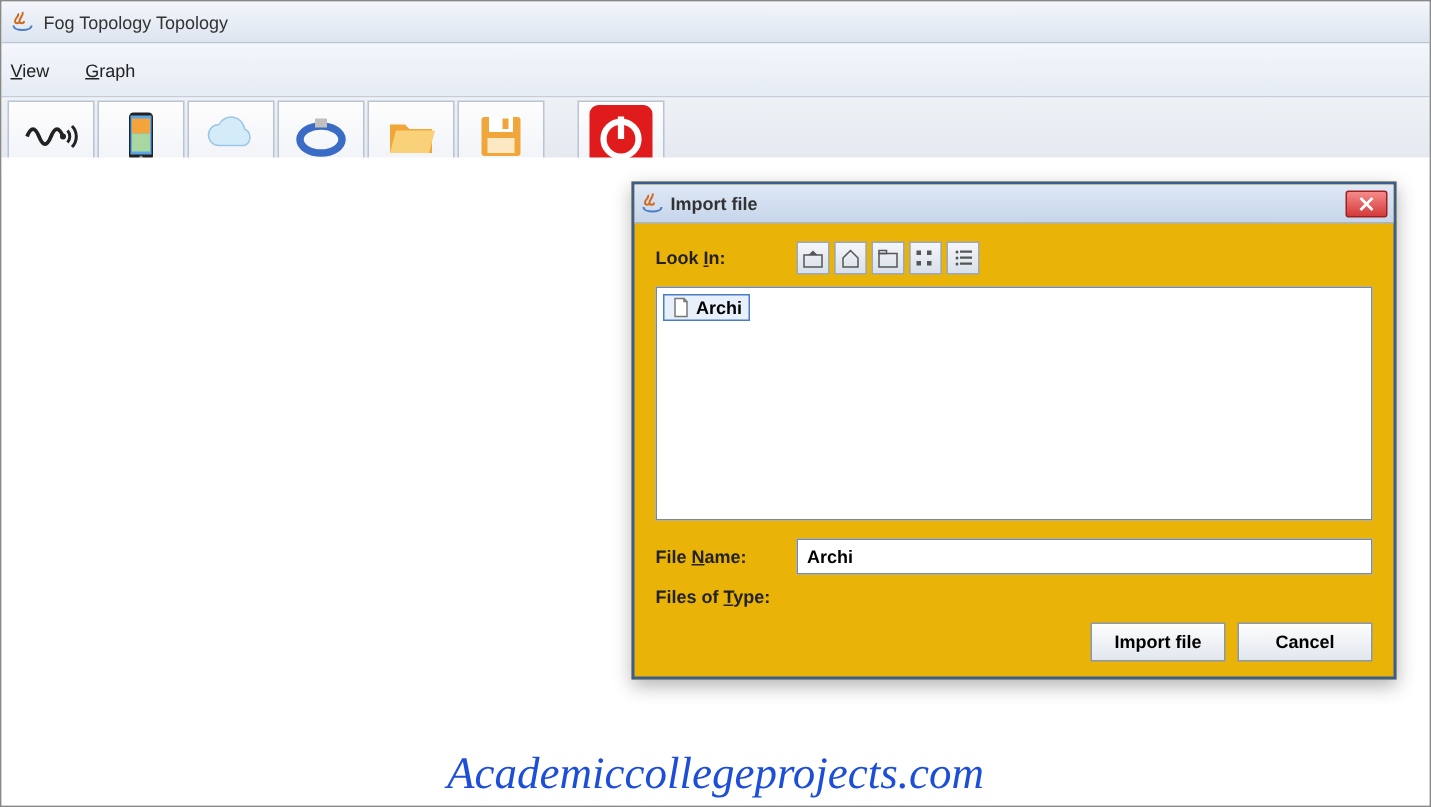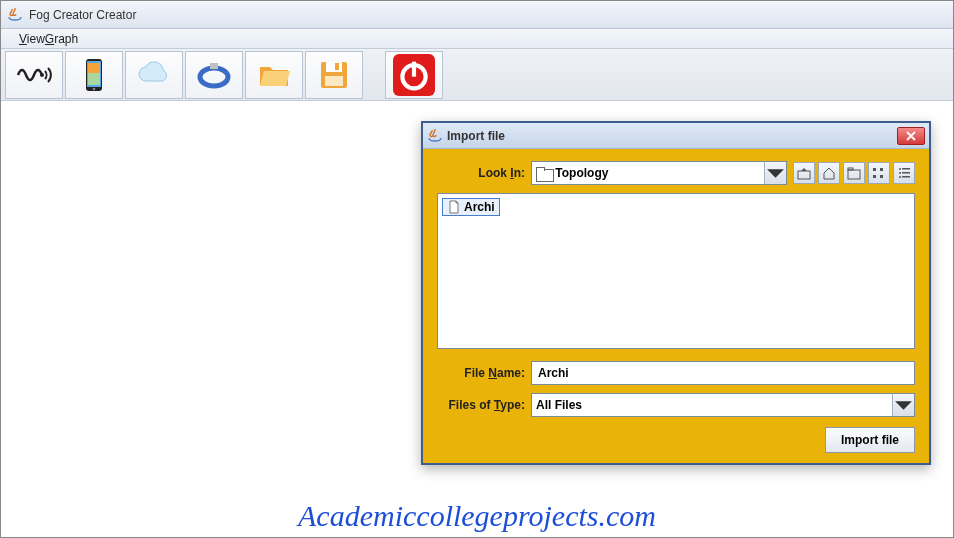--- a/index.html
+++ b/index.html
@@ -2,42 +2,42 @@
 <html><head>
 <meta charset="utf-8">
 <style>
 * { box-sizing: border-box; margin: 0; padding: 0; font-family: "Segoe UI", Tahoma, sans-serif; }
 body { width: 954px; height: 538px; background: #fff; position: relative; overflow: hidden; border: 1px solid #888; }
 
 .titlebar { height: 28px; background: linear-gradient(#f3f6fb, #dde5f0); border-bottom: 1px solid #b8c4d4; display: flex; align-items: center; padding: 0 6px; gap: 6px; }
 .java-icon { width: 16px; height: 16px; }
 .title-text { font-size: 12px; color: #333; }
 
-.menubar { height: 20px; background: linear-gradient(#f3f6fb, #e6ecf4); display: flex; align-items: center; padding: 0 18px; gap: 0; border-bottom: 1px solid #c4ccd8; }
+.menubar { height: 36px; background: linear-gradient(#f3f6fb, #e6ecf4); display: flex; align-items: center; padding: 0 6px; gap: 24px; border-bottom: 1px solid #c4ccd8; }
 .menu-item { font-size: 12px; color: #222; cursor: default; }
 .menu-item .mn { text-decoration: underline; }
 
 .toolbar { height: 52px; background: linear-gradient(#eef1f6, #e3e7ee); border-bottom: 1px solid #c4ccd8; display: flex; align-items: center; padding: 2px 4px; gap: 2px; }
 .tool-btn { width: 58px; height: 48px; background: linear-gradient(#fdfdfd, #f0f2f7); border: 1px solid #b8c4d4; display: flex; align-items: center; justify-content: center; cursor: pointer; }
 .tool-btn svg { width: 40px; height: 40px; }
 .tb-sep { width: 18px; }
 .power-btn { background: #e01b1b; border-radius: 6px; width: 42px; height: 42px; display:flex; align-items:center; justify-content:center; }
 
 .canvas { position: absolute; top: 104px; left: 0; right: 0; bottom: 0; background: #fff; }
 
 .dialog { position: absolute; left: 420px; top: 120px; width: 510px; border: 2px solid #3b5d8f; background: #eab308; box-shadow: 0 4px 12px rgba(0,0,0,.3); }
 .dlg-title { height: 26px; background: linear-gradient(#dfe9f6, #c6d5ea); display: flex; align-items: center; padding: 0 4px; border-bottom: 1px solid #a3b6d1; }
 .dlg-title .java-icon { margin-right: 4px; }
 .dlg-title-text { font-size: 12px; font-weight: bold; color: #333; flex: 1; }
 .dlg-close { width: 28px; height: 18px; background: linear-gradient(#f58a8a,#d43a3a); border: 1px solid #a02020; border-radius: 2px; display:flex; align-items:center; justify-content:center; cursor:pointer; }
 .dlg-close svg { width: 10px; height: 10px; }
 
 .dlg-body { padding: 12px 14px 10px; }
 .row { display: flex; align-items: center; margin-bottom: 8px; gap: 6px; }
-.lbl { font-size: 12px; font-weight: bold; color: #222; width: 88px; text-align: right; }
+.lbl { font-size: 12px; font-weight: bold; color: #222; width: 88px; }
 .lbl .mn { text-decoration: underline; }
 .combo { flex: 1; height: 24px; background: #fff; border: 1px solid #7a8a9e; display: flex; align-items: center; padding: 0 4px; font-size: 12px; position: relative; }
 .combo-arrow { position: absolute; right: 0; top: 0; width: 22px; height: 22px; background: linear-gradient(#f4f6fa,#d9e0ea); border-left: 1px solid #a3b0c2; display:flex; align-items:center; justify-content:center; }
 .nav-btns { display: flex; gap: 3px; }
 .nav-btn { width: 22px; height: 22px; background: linear-gradient(#f4f6fa,#d9e0ea); border: 1px solid #9aa8bc; display:flex; align-items:center; justify-content:center; cursor:pointer; }
 .nav-btn svg { width: 14px; height: 14px; }
 
 .file-list { height: 156px; background: #fff; border: 1px solid #7a8a9e; padding: 4px; margin-bottom: 12px; }
 .file-item { display: inline-flex; align-items: center; gap: 3px; padding: 1px 4px; border: 1px solid #4a7dc7; background: #e8f0fb; font-size: 12px; font-weight: bold; cursor: default; }
 .file-item svg { width: 14px; height: 14px; }
@@ -54,21 +54,21 @@
 .folder-icon-sm::after { content: ""; position: absolute; left: 0; top: 0; width: 7px; height: 3px; background: #fff; border: 1px solid #666; border-bottom: none; }
 </style>
 </head>
 <body>
 
 <div class="titlebar">
   <svg class="java-icon" viewBox="0 0 16 16">
       <path d="M5 2c1 2-2 3-2 5 0 2 3 2 3 0M8 1c1 2-2 4-2 6 0 2 3 2 3 0" stroke="#d16a1e" stroke-width="1.3" fill="none"></path>
       <path d="M2 10c0 2 3 3 6 3s6-1 6-3" stroke="#4a7dc7" stroke-width="1.3" fill="none"></path>
     </svg>
-  <span class="title-text">Fog Creator Creator</span>
+  <span class="title-text">Fog Topology Topology</span>
 </div>
 
 <div class="menubar">
   <span class="menu-item"><span class="mn">V</span>iew</span>
   <span class="menu-item"><span class="mn">G</span>raph</span>
 </div>
 
 <div class="toolbar">
   <div class="tool-btn">
     <svg viewBox="0 0 40 40">
@@ -133,29 +133,20 @@
     <span class="dlg-title-text">Import file</span>
     <div class="dlg-close">
       <svg viewBox="0 0 10 10">
           <path d="M1 1L9 9M9 1L1 9" stroke="#fff" stroke-width="1.8"></path>
         </svg>
     </div>
   </div>
   <div class="dlg-body">
     <div class="row">
       <span class="lbl">Look <span class="mn">I</span>n:</span>
-      <div class="combo">
-        <span class="folder-icon-sm"></span>&nbsp;
-        <span style="font-weight:bold">Topology</span>
-        <div class="combo-arrow">
-            <svg viewBox="0 0 10 10">
-              <path d="M1 3L5 7L9 3" fill="#333"></path>
-            </svg>
-          </div>
-      </div>
       <div class="nav-btns">
         <div class="nav-btn">
             <svg viewBox="0 0 14 14">
               <rect x="1" y="5" width="12" height="8" fill="none" stroke="#555"></rect>
               <path d="M7 2L4 5h6z" fill="#555"></path>
             </svg>
           </div>
         <div class="nav-btn">
             <svg viewBox="0 0 14 14">
               <path d="M2 7L7 2L12 7v6H2z" fill="none" stroke="#555"></path>
@@ -195,28 +186,21 @@
           </svg>
         <span>Archi</span>
       </div>
     </div>
     <div class="row">
       <span class="lbl">File <span class="mn">N</span>ame:</span>
       <input class="text-input" value="Archi" style="">
     </div>
     <div class="row">
       <span class="lbl">Files of <span class="mn">T</span>ype:</span>
-      <div class="combo">
-        <span style="font-weight:bold">All Files</span>
-        <div class="combo-arrow">
-            <svg viewBox="0 0 10 10">
-              <path d="M1 3L5 7L9 3" fill="#333"></path>
-            </svg>
-          </div>
-      </div>
     </div>
     <div class="btn-row">
       <button class="btn">Import file</button>
+      <button class="btn">Cancel</button>
     </div>
   </div>
 </div>
 
 <div class="watermark">Academiccollegeprojects.com</div>
 
 </body></html>

